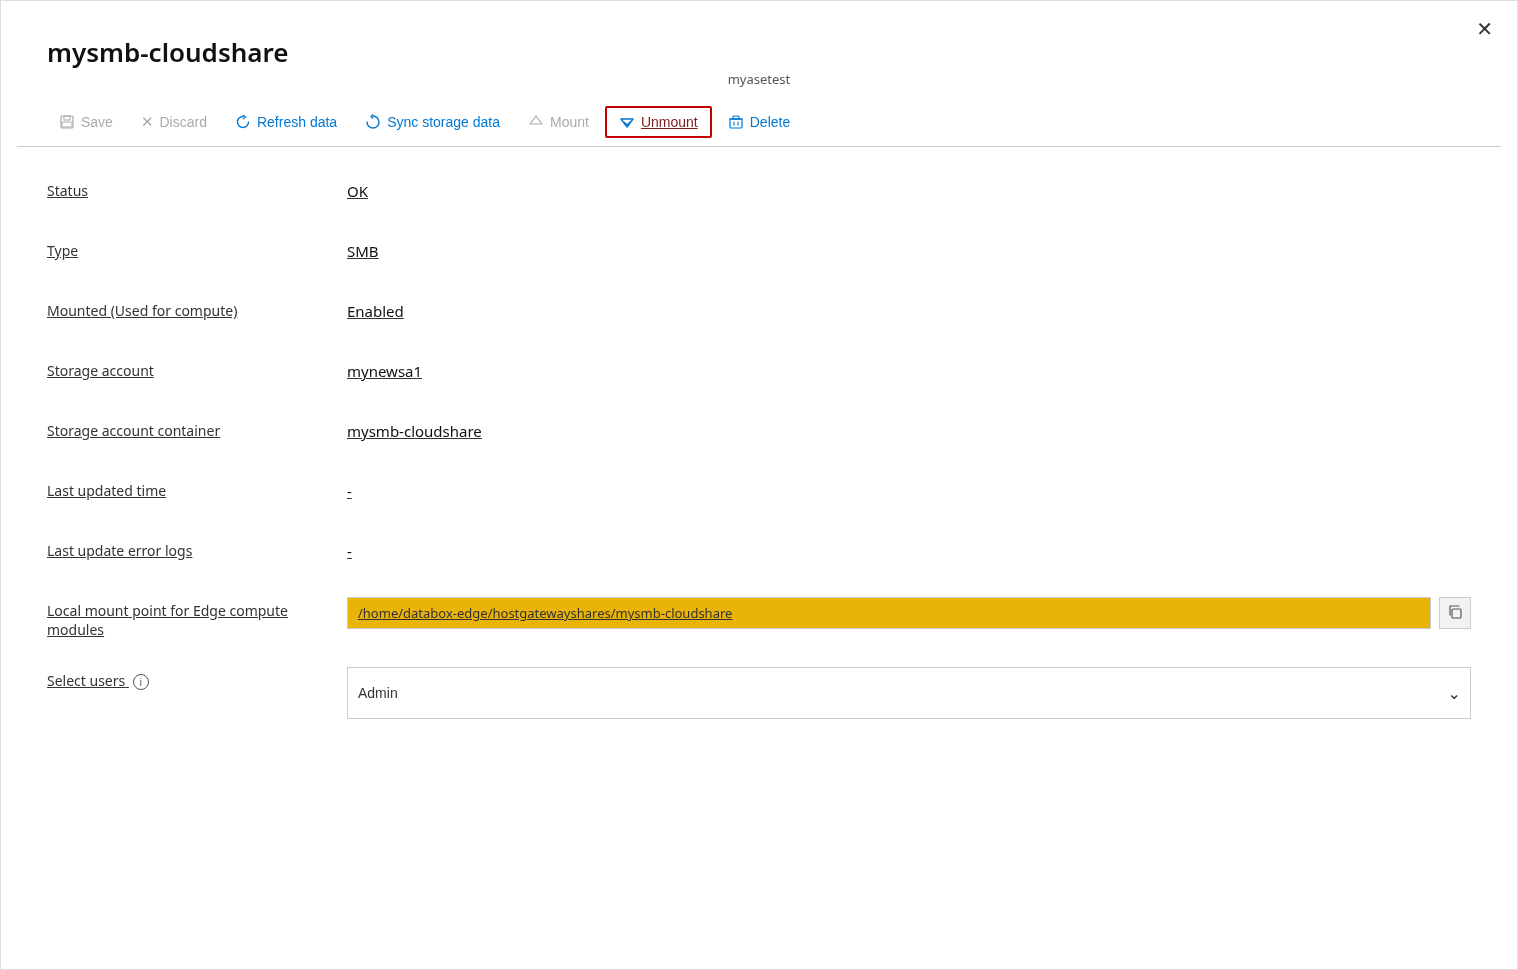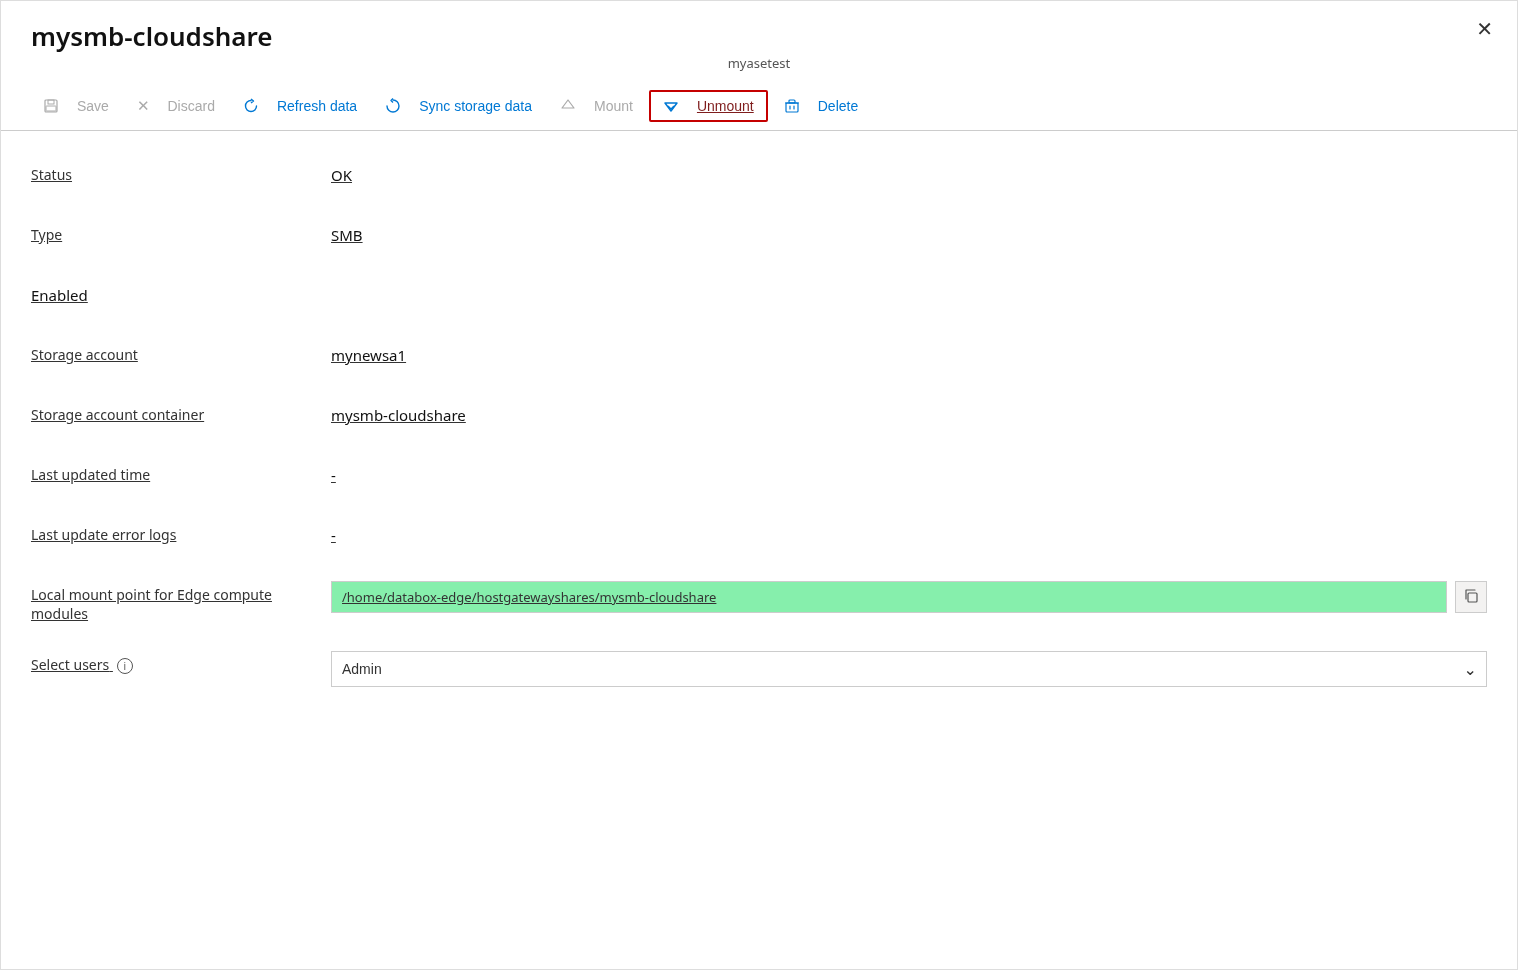--- a/index.html
+++ b/index.html
@@ -7,21 +7,21 @@
       font-family: 'Segoe UI', system-ui, sans-serif;
       background: #fff;
       color: #333;
       font-size: 14px;
     }
     .panel {
       width: 1518px;
       min-height: 970px;
       background: #fff;
       border: 1px solid #ddd;
-      padding: 0;
+      padding: 16px;
       position: relative;
     }
     .panel-header {
       padding: 20px 30px 10px 30px;
       display: flex;
       flex-direction: column;
     }
     .panel-title {
       font-size: 26px;
       font-weight: 600;
@@ -48,21 +48,21 @@
     .toolbar {
       display: flex;
       align-items: center;
       padding: 8px 30px;
       gap: 4px;
       border-bottom: 1px solid #ccc;
     }
     .toolbar-btn {
       display: flex;
       align-items: center;
-      gap: 18px;
+      gap: 6px;
       padding: 6px 12px;
       background: none;
       border: none;
       cursor: pointer;
       color: #0078d4;
       font-size: 14px;
       border-radius: 2px;
       white-space: nowrap;
     }
     .toolbar-btn.disabled {
@@ -105,21 +105,21 @@
       flex: 1;
     }
     .field-input-container {
       flex: 1;
       display: flex;
       align-items: center;
       gap: 8px;
     }
     .field-input-readonly {
       flex: 1;
-      background: #86efac;
+      background: #eab308;
       border: 1px solid #ccc;
       padding: 6px 10px;
       font-size: 13px;
       color: #333;
       height: 32px;
       display: flex;
       align-items: center;
     }
     .copy-btn {
       background: #f3f2f1;
@@ -136,21 +136,21 @@
       flex: 1;
       position: relative;
     }
     .select-box {
       width: 100%;
       border: 1px solid #ccc;
       padding: 6px 36px 6px 10px;
       font-size: 14px;
       background: #fff;
       appearance: none;
-      height: 36px;
+      height: 52px;
       color: #333;
       cursor: pointer;
     }
     .select-chevron {
       position: absolute;
       right: 10px;
       top: 50%;
       transform: translateY(-50%);
       pointer-events: none;
       font-size: 16px;
@@ -261,20 +261,21 @@
       <div class="field-label">Status</div>
       <div class="field-value">OK</div>
     </div>
 
     <div class="field-row">
       <div class="field-label">Type</div>
       <div class="field-value">SMB</div>
     </div>
 
     <div class="field-row">
+      <div class="field-label">Mounted (Used for compute)</div>
       <div class="field-value">Enabled</div>
     </div>
 
     <div class="field-row">
       <div class="field-label">Storage account</div>
       <div class="field-value">mynewsa1</div>
     </div>
 
     <div class="field-row">
       <div class="field-label">Storage account container</div>

